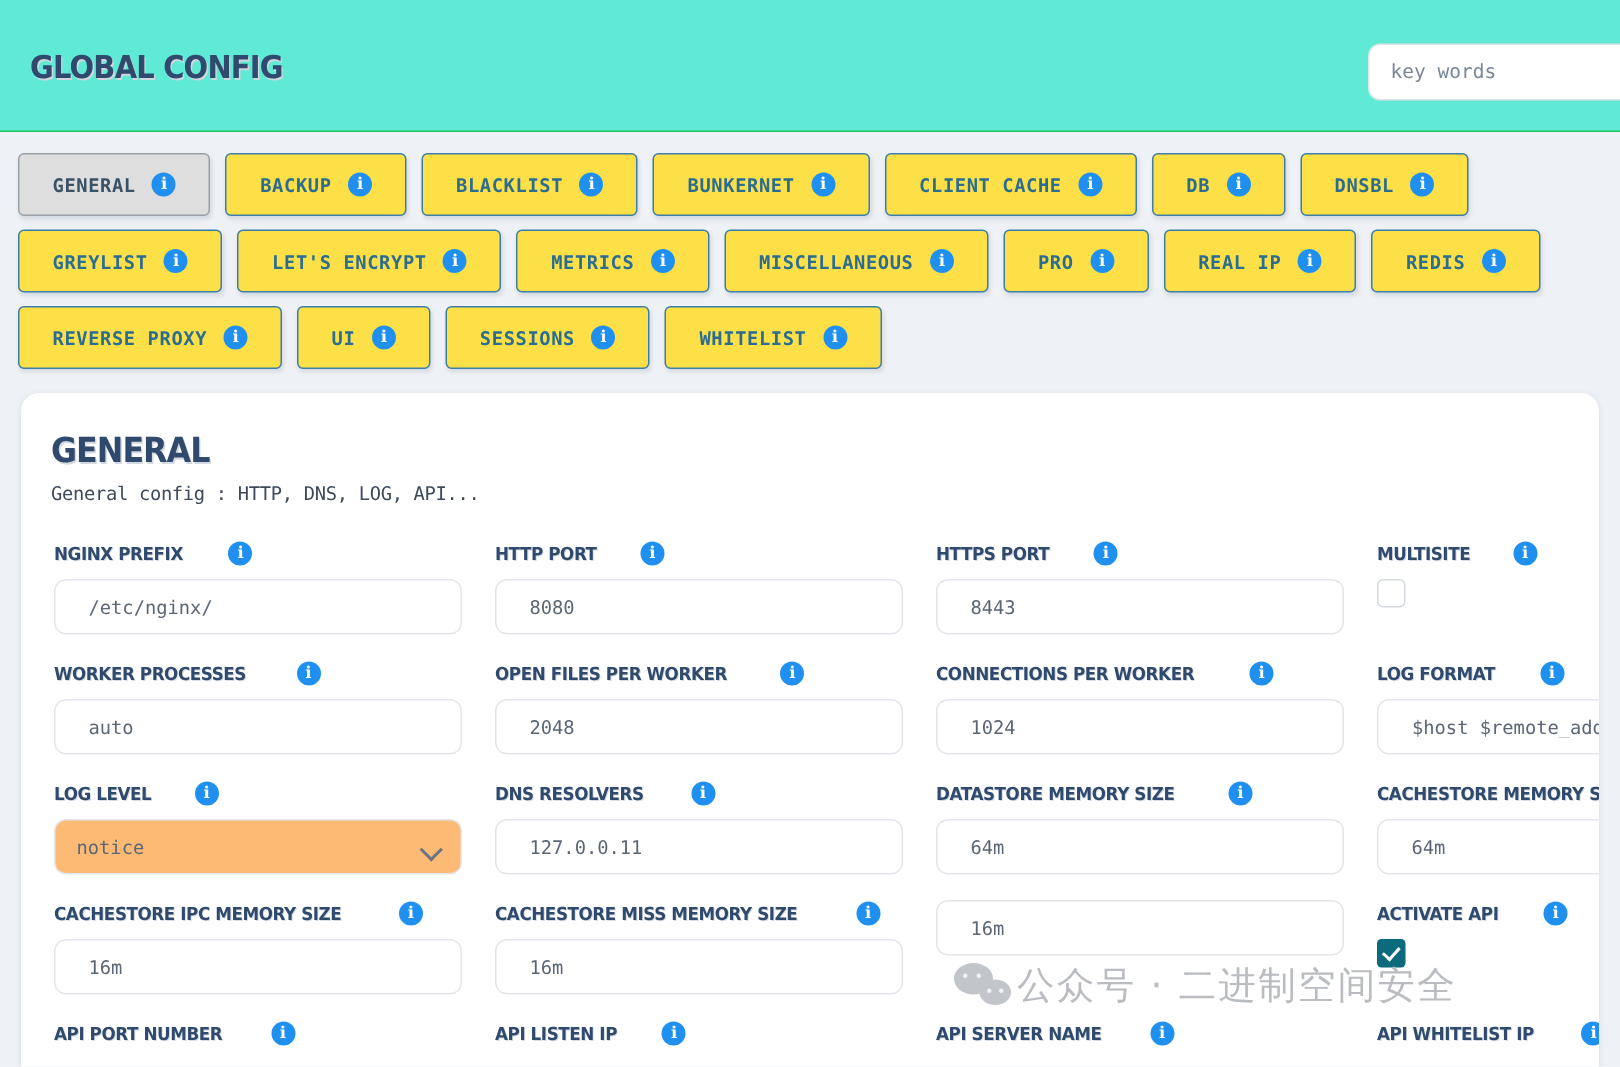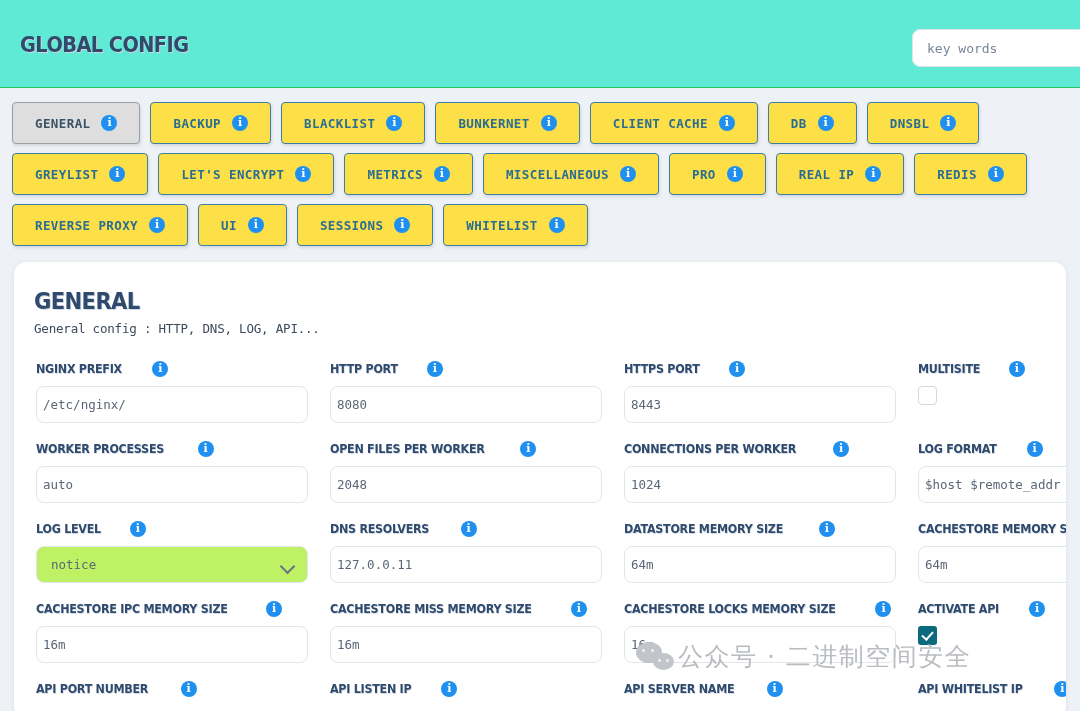--- a/index.html
+++ b/index.html
@@ -163,31 +163,31 @@
     transform: scaleX(0.93);
     transform-origin: left center;
     white-space: nowrap;
   }
   .field-input {
     width: 100%;
     height: 37px;
     background: #fff;
     border: 1px solid #e2e6eb;
     border-radius: 8px;
-    padding: 0 6px;
+    padding: 0 22px;
     font-family: "DejaVu Sans Mono", monospace;
     font-size: 12.5px;
     color: #5b6676;
     outline: none;
   }
   .field-select {
     position: relative;
     width: 100%;
     height: 37px;
-    background: #bef264;
+    background: #fdba74;
     border: 1px solid #e2e6eb;
     border-radius: 8px;
     display: flex;
     align-items: center;
     padding: 0 14px;
     cursor: pointer;
   }
   .field-select-value {
     font-family: "DejaVu Sans Mono", monospace;
     font-size: 12.5px;
@@ -421,24 +421,21 @@
           <span class="field-label-text">CACHESTORE MEMORY SIZE</span>
         </div><input type="text" class="field-input" value="64m" style=""></div>
       <div class="field"><div class="field-label">
           <span class="field-label-text">CACHESTORE IPC MEMORY SIZE</span>
           <span class="info-icon"></span>
         </div><input type="text" class="field-input" value="16m" style=""></div>
       <div class="field"><div class="field-label">
           <span class="field-label-text">CACHESTORE MISS MEMORY SIZE</span>
           <span class="info-icon"></span>
         </div><input type="text" class="field-input" value="16m" style=""></div>
-      <div class="field"><div class="field-label">
-          <span class="field-label-text">CACHESTORE LOCKS MEMORY SIZE</span>
-          <span class="info-icon"></span>
-        </div><input type="text" class="field-input" value="16m" style=""></div>
+      <div class="field"><input type="text" class="field-input" value="16m" style=""></div>
       <div class="field">
         <div class="field-label">
           <span class="field-label-text">ACTIVATE API</span>
           <span class="info-icon"></span>
         </div>
         <div class="checkbox-checked"></div>
       </div>
     </div>
 
   <div class="bottom-row" id="bottom-row">

